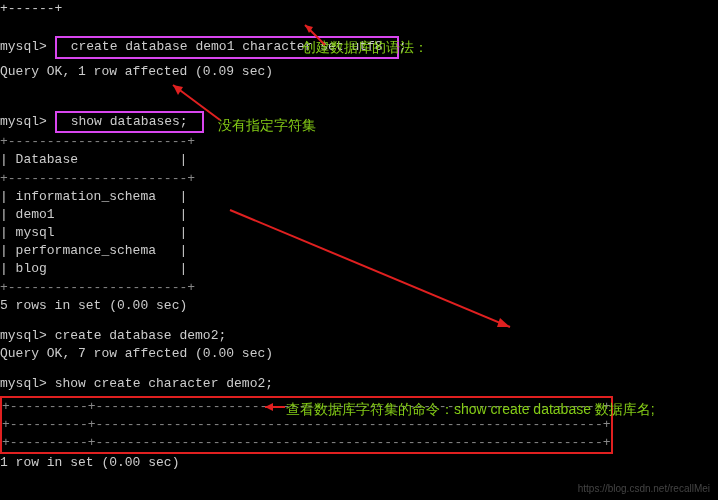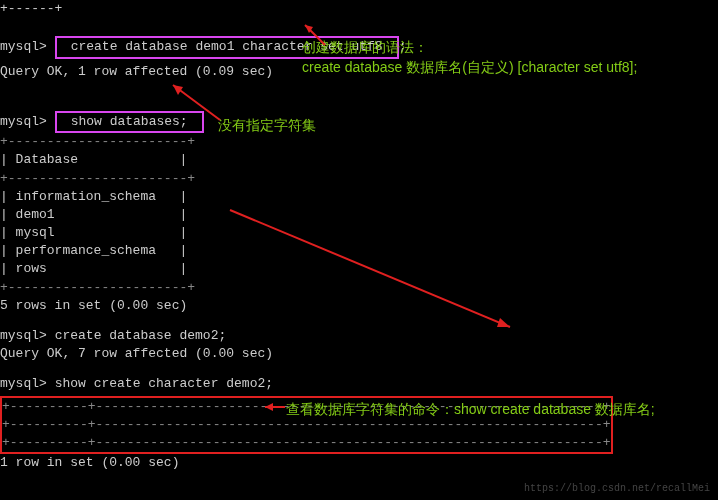--- a/index.html
+++ b/index.html
@@ -1,21 +1,21 @@
 <!DOCTYPE html>
 <html><head>
 <meta charset="utf-8">
 <style>
 *{margin:0;padding:0;box-sizing:border-box}
 body{background:#000;font-family:'Courier New',monospace;font-size:13px;color:#ccc;width:718px;height:500px;position:relative;overflow:hidden;line-height:1.4}
 .ln{white-space:pre}
 .box{border:2px solid #d946ef;display:inline-block;padding:0 14px}
 .anno{color:#84cc16;font-family:Liberation Sans, sans-serif;font-size:14px;position:absolute}
 .tbl-border{color:#888}
-.watermark{position:absolute;bottom:4px;right:8px;color:#444;font-size:10px;font-family:Liberation Mono, monospace}
+.watermark{position:absolute;bottom:4px;right:8px;color:#444;font-size:10px;font-family:Liberation Sans, sans-serif}
 svg.arrow{position:absolute}
 .cmd-row{position:relative}
 </style>
 </head>
 <body>
 
 
 
 <div class="ln">+------+</div>
 
@@ -30,21 +30,21 @@
 <span>mysql&gt;</span> <span class="box">show databases;</span>
 </div>
 
 <div class="ln tbl-border">+-----------------------+</div>
 <div class="ln">| Database             |</div>
 <div class="ln tbl-border">+-----------------------+</div>
 <div class="ln">| information_schema   |</div>
 <div class="ln">| demo1                |</div>
 <div class="ln">| mysql                |</div>
 <div class="ln">| performance_schema   |</div>
-<div class="ln">| rows                 |</div>
+<div class="ln">| blog                 |</div>
 <div class="ln tbl-border">+-----------------------+</div>
 <div class="ln">5 rows in set (0.00 sec)</div>
 <div style="height:12px"></div>
 
 <div class="ln"><span>mysql&gt;</span> <span>create database demo2;</span></div>
 <div class="ln">Query OK, 7 row affected (0.00 sec)</div>
 <div style="height:12px"></div>
 
 <div class="ln"><span>mysql&gt;</span> <span>show create character demo2;</span></div>
 
@@ -61,21 +61,20 @@
 
 
 
 
 
 
 
 
 <div class="anno" style="top:38px;left:302px">
 <div>创建数据库的语法：</div>
-<div>create database 数据库名(自定义) [character set utf8];</div>
 </div>
 
 <div class="anno" style="top:116px;left:218px">没有指定字符集</div>
 
 <div class="anno" style="top:172px;left:212px">
 </div>
 
 <div class="anno" style="top:400px;left:286px">查看数据库字符集的命令：show create database 数据库名;</div>
 
 

